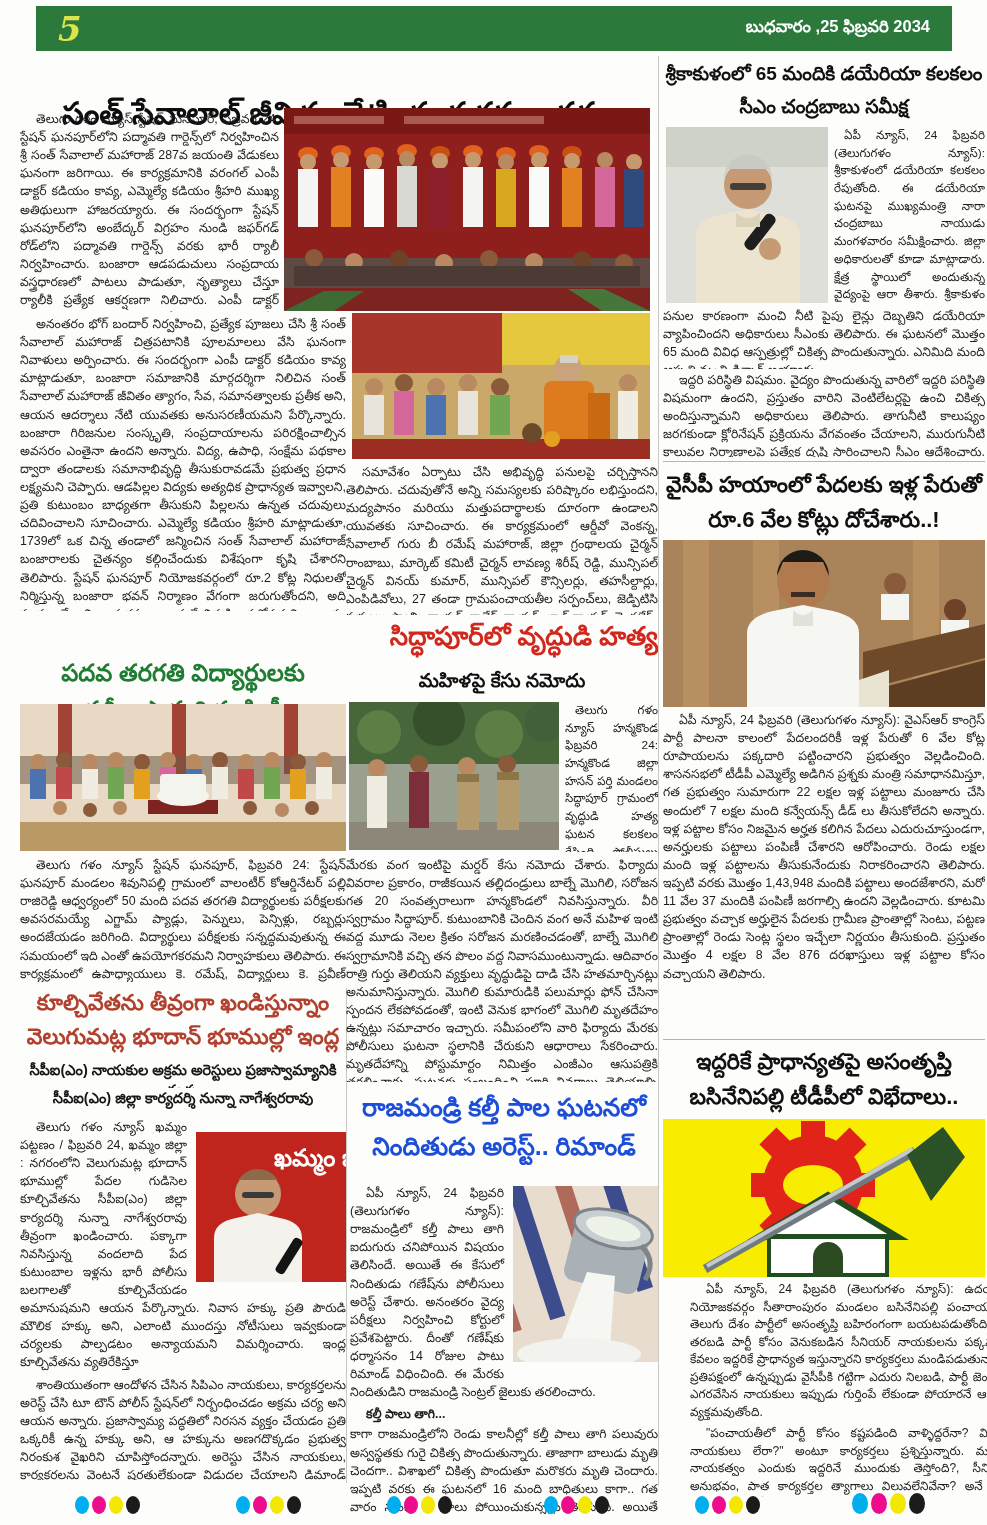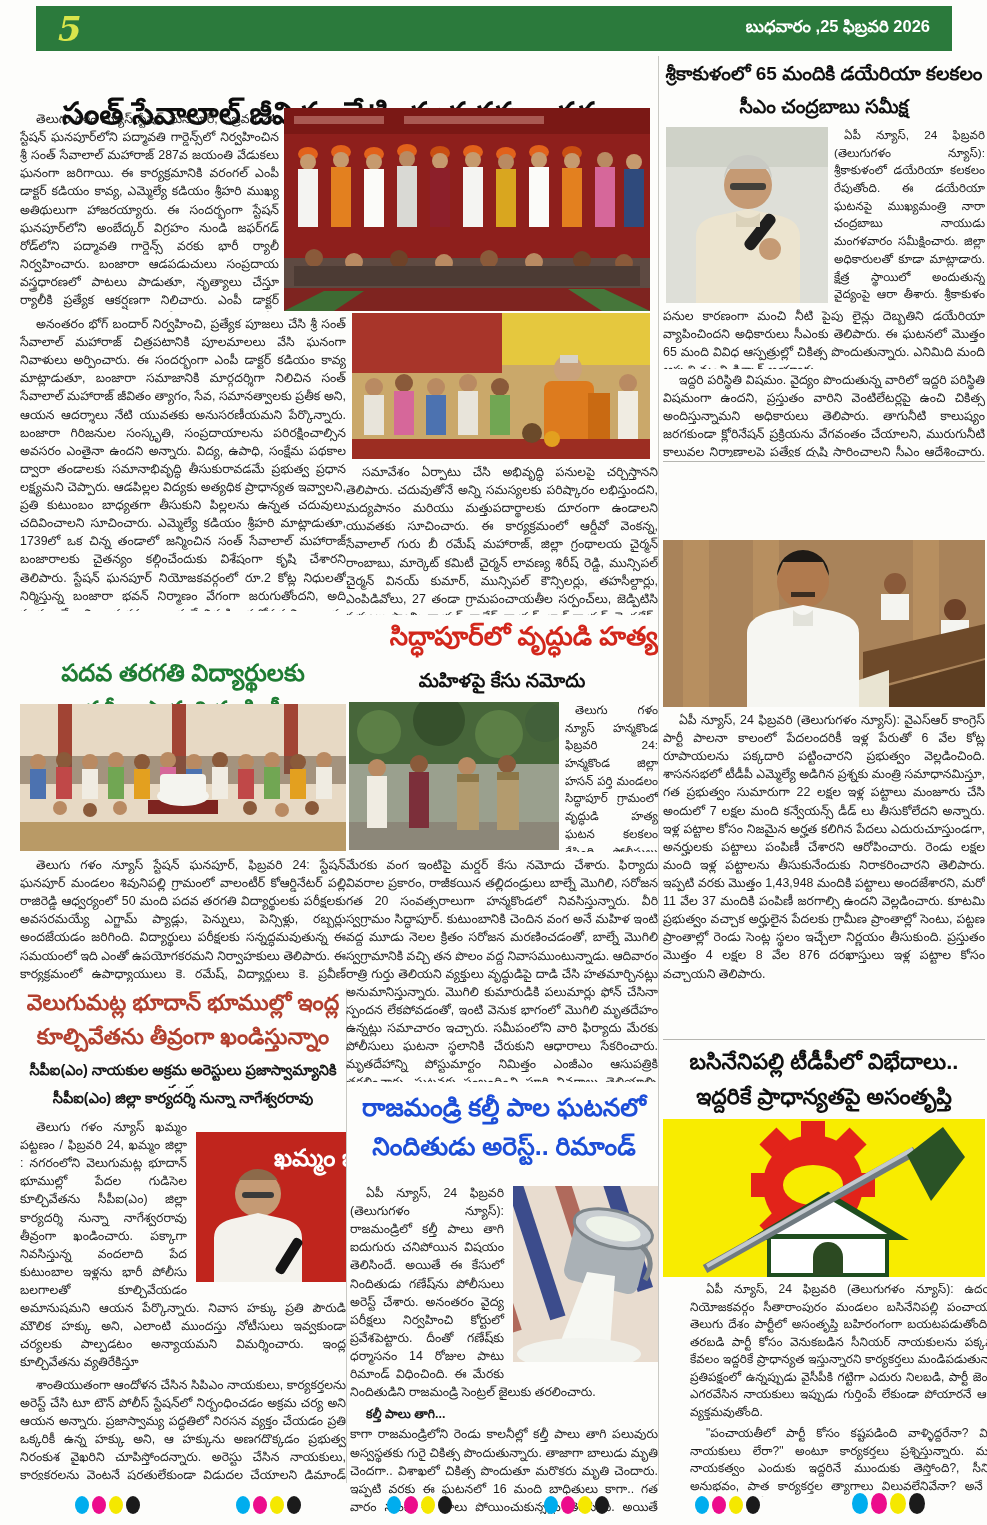--- a/index.html
+++ b/index.html
@@ -40,21 +40,21 @@
   .dots.big .dot{width:16px;height:21px;}
   .dot.c{background:#00adee}.dot.m{background:#ec0c8c}.dot.y{background:#f5e800}.dot.k{background:#1b1b1b}
 </style>
 </head>
 <body>
 
 <div class="page">
 
   <div class="abs masthead" style="left:36px;top:6px;width:916px;height:45px;">
     <span class="pagenum">5</span>
-    <span class="edition-date">బుధవారం ,25 ఫిబ్రవరి 2026</span>
+    <span class="edition-date">బుధవారం ,25 ఫిబ్రవరి 2034</span>
   </div>
 
   <div class="abs vrule" style="left:658px;top:56px;width:1px;height:1430px;"></div>
   <div class="abs vrule" style="left:346px;top:988px;width:1px;height:495px;"></div>
 
   <div class="abs hl hl-main" style="left:20px;top:56px;width:640px;height:48px;">సంత్ సేవాలాల్ జీవితం నేటి యువతకు ఆదర్శం</div>
 
   <div class="abs photo" style="left:284px;top:108px;width:366px;height:203px;">
     <svg width="366" height="203" viewBox="0 0 366 203">
       <rect width="366" height="150" fill="#8e1f1c"></rect>
@@ -295,20 +295,24 @@
   </div>
   <div class="abs bt" style="left:663px;top:307px;width:322px;height:62px;">
     <p style="text-indent:0;">పనుల కారణంగా మంచి నీటి పైపు లైన్లు దెబ్బతిని డయేరియా వ్యాపించిందని అధికారులు సీఎంకు తెలిపారు. ఈ ఘటనలో మొత్తం 65 మంది వివిధ ఆస్పత్రుల్లో చికిత్స పొందుతున్నారు. ఎనిమిది మంది ఆస్పత్రి నుంచి డిశ్చార్జ్ అయ్యారు.</p>
   </div>
   <div class="abs bt" style="left:663px;top:371px;width:322px;height:86px;">
     <p>ఇద్దరి పరిస్థితి విషమం. వైద్యం పొందుతున్న వారిలో ఇద్దరి పరిస్థితి విషమంగా ఉందని, ప్రస్తుతం వారిని వెంటిలేటర్లపై ఉంచి చికిత్స అందిస్తున్నామని అధికారులు తెలిపారు. తాగునీటి కాలుష్యం జరగకుండా క్లోరినేషన్ ప్రక్రియను వేగవంతం చేయాలని, మురుగునీటి కాలువల నిర్మాణాలపై ప్రత్యేక దృష్టి సారించాలని సీఎం ఆదేశించారు. ప్రజలు భయాందోళనకు గురి కాకుండా అవగాహన కల్పించాలని, క్షేత్రస్థాయిలో అందుబాటులో వైద్య బృందాలు ఉండేలా చర్యలు చేపట్టాలని సూచించారు.</p>
   </div>
 
   <div class="abs hrule" style="left:663px;top:461px;width:322px;height:1px;"></div>
 
+  <div class="abs hl hl-md" style="left:663px;top:467px;width:322px;height:70px;">
+    <div>వైసీపీ హయాంలో పేదలకు ఇళ్ల పేరుతో</div>
+    <div>రూ.6 వేల కోట్లు దోచేశారు..!</div>
+  </div>
 
   <div class="abs photo" style="left:663px;top:540px;width:322px;height:167px;">
     <svg width="322" height="167" viewBox="0 0 322 167">
       <rect width="322" height="167" fill="#a9835a"></rect>
       <rect x="20" y="0" width="26" height="167" fill="#b78f60"></rect>
         <rect x="90" y="0" width="26" height="167" fill="#b78f60"></rect>
         <rect x="250" y="0" width="26" height="167" fill="#b78f60"></rect>
       <g>
         <circle cx="232" cy="44" r="11" fill="#8a5a3a"></circle>
           <rect x="218" y="54" width="28" height="26" fill="#f4f4f0"></rect>
@@ -326,22 +330,22 @@
     </svg>
   </div>
 
   <div class="abs bt" style="left:663px;top:711px;width:322px;height:326px;">
     <p>ఏపీ న్యూస్, 24 ఫిబ్రవరి (తెలుగుగళం న్యూస్): వైఎస్ఆర్ కాంగ్రెస్ పార్టీ పాలనా కాలంలో పేదలందరికీ ఇళ్ల పేరుతో 6 వేల కోట్ల రూపాయలను పక్కదారి పట్టించారని ప్రభుత్వం వెల్లడించింది. శాసనసభలో టీడీపీ ఎమ్మెల్యే అడిగిన ప్రశ్నకు మంత్రి సమాధానమిస్తూ, గత ప్రభుత్వం సుమారుగా 22 లక్షల ఇళ్ల పట్టాలు మంజూరు చేసి అందులో 7 లక్షల మంది కన్వేయన్స్ డీడ్ లు తీసుకోలేదని అన్నారు. ఇళ్ల పట్టాల కోసం నిజమైన అర్హత కలిగిన పేదలు ఎదురుచూస్తుండగా, అనర్హులకు పట్టాలు పంపిణీ చేశారని ఆరోపించారు. రెండు లక్షల మంది ఇళ్ల పట్టాలను తీసుకునేందుకు నిరాకరించారని తెలిపారు. ఇప్పటి వరకు మొత్తం 1,43,948 మందికి పట్టాలు అందజేశారని, మరో 11 వేల 37 మందికి పంపిణీ జరగాల్సి ఉందని వెల్లడించారు. కూటమి ప్రభుత్వం వచ్చాక అర్హులైన పేదలకు గ్రామీణ ప్రాంతాల్లో సెంటు, పట్టణ ప్రాంతాల్లో రెండు సెంట్ల స్థలం ఇచ్చేలా నిర్ణయం తీసుకుంది. ప్రస్తుతం మొత్తం 4 లక్షల 8 వేల 876 దరఖాస్తులు ఇళ్ల పట్టాల కోసం వచ్చాయని తెలిపారు.</p>
   </div>
 
   <div class="abs hrule" style="left:663px;top:1039px;width:322px;height:1px;"></div>
 
   <div class="abs hl hl-md" style="left:663px;top:1044px;width:322px;height:72px;">
+    <div>ఇద్దరికే ప్రాధాన్యతపై అసంతృప్తి</div>
     <div>బసినేనిపల్లి టీడీపీలో విభేదాలు..</div>
-    <div>ఇద్దరికే ప్రాధాన్యతపై అసంతృప్తి</div>
   </div>
 
   <div class="abs photo" style="left:663px;top:1119px;width:322px;height:158px;">
     <svg width="322" height="158" viewBox="0 0 322 158">
       <rect width="322" height="158" fill="#f8ec00"></rect>
       <g>
         <g fill="#e2231a">
           <circle cx="150" cy="66" r="50"></circle>
           <rect x="138" y="2" width="24" height="20"></rect>
             <rect x="138" y="110" width="24" height="20"></rect>
@@ -366,22 +370,22 @@
       </g>
     </svg>
   </div>
 
   <div class="abs bt" style="left:690px;top:1281px;width:322px;height:216px;font-size:12px;">
     <p>ఏపీ న్యూస్, 24 ఫిబ్రవరి (తెలుగుగళం న్యూస్): ఉదయగిరి నియోజకవర్గం సీతారాంపురం మండలం బసినేనిపల్లి పంచాయతీలో తెలుగు దేశం పార్టీలో అసంతృప్తి బహిరంగంగా బయటపడుతోంది. ఏళ్ల తరబడి పార్టీ కోసం వెనుకబడిన సీనియర్ నాయకులను పక్కనబెట్టి కేవలం ఇద్దరికే ప్రాధాన్యత ఇస్తున్నారని కార్యకర్తలు మండిపడుతున్నారు. ప్రతిపక్షంలో ఉన్నప్పుడు వైసీపీకి గట్టిగా ఎదురు నిలబడి, పార్టీ జెండాను ఎగరవేసిన నాయకులు ఇప్పుడు గుర్తింపే లేకుండా పోయారనే ఆవేదన వ్యక్తమవుతోంది.</p>
     <p>"పంచాయతీలో పార్టీ కోసం కష్టపడింది వాళ్ళిద్దరేనా? మిగతా నాయకులు లేరా?" అంటూ కార్యకర్తలు ప్రశ్నిస్తున్నారు. మండల నాయకత్వం ఎందుకు ఇద్దరినే ముందుకు తెస్తోంది?, సీనియర్ల అనుభవం, పాత కార్యకర్తల త్యాగాలు విలువలేనివేనా? అనే చర్చ జోరుగా సాగుతోంది. స్థానికంగా ఈ వ్యవహారం వర్గనీయాంశంగా మారగా పార్టీ ఉన్నత నాయకత్వం జోక్యం చేసుకుని అందరినీ కలుపుకుని వెళ్లాలనే డిమాండ్ వినిపిస్తోంది. లేదంటే ఈ అసంతృప్తి భవిష్యత్తులో పార్టీకి నష్టమేనని రాజకీయ వర్గాలు చెబుతున్నాయి.</p>
   </div>
 
   <div class="abs hl hl-brick" style="left:20px;top:986px;width:326px;height:74px;">
+    <div>కూల్చివేతను తీవ్రంగా ఖండిస్తున్నాం</div>
     <div>వెలుగుమట్ల భూదాన్ భూముల్లో ఇంద్ల</div>
-    <div>కూల్చివేతను తీవ్రంగా ఖండిస్తున్నాం</div>
   </div>
   <div class="abs subhl" style="left:20px;top:1062px;width:326px;height:26px;">సీపీఐ(ఎం) నాయకుల అక్రమ అరెస్టులు ప్రజాస్వామ్యానికి మచ్చ</div>
   <div class="abs subhl" style="left:20px;top:1090px;width:326px;height:26px;">సీపీఐ(ఎం) జిల్లా కార్యదర్శి నున్నా నాగేశ్వరరావు</div>
 
   <div class="abs bt" style="left:20px;top:1118px;width:326px;height:362px;">
     <div class="float-photo photo" style="width:150px;height:150px;">
       <svg width="150" height="150" viewBox="0 0 150 150">
         <rect width="150" height="150" fill="#c0251d"></rect>
         <text x="78" y="34" font-size="24" font-weight="bold" fill="#ffffff">ఖమ్మం జిల్లా</text>
         <circle cx="62" cy="62" r="23" fill="#c59a74"></circle>

